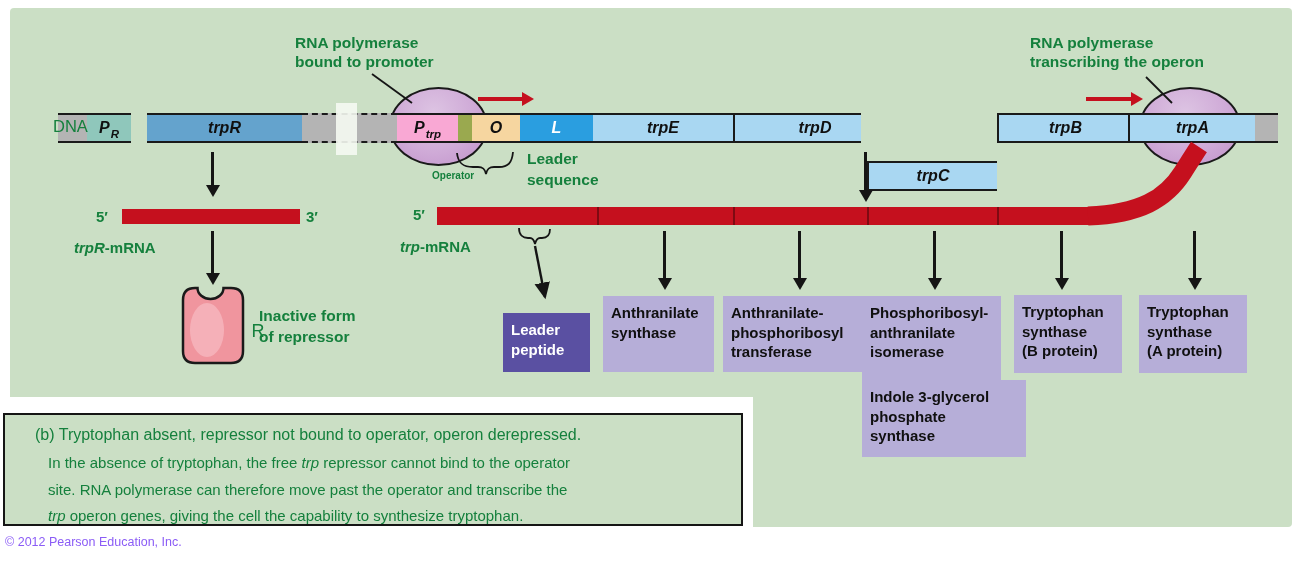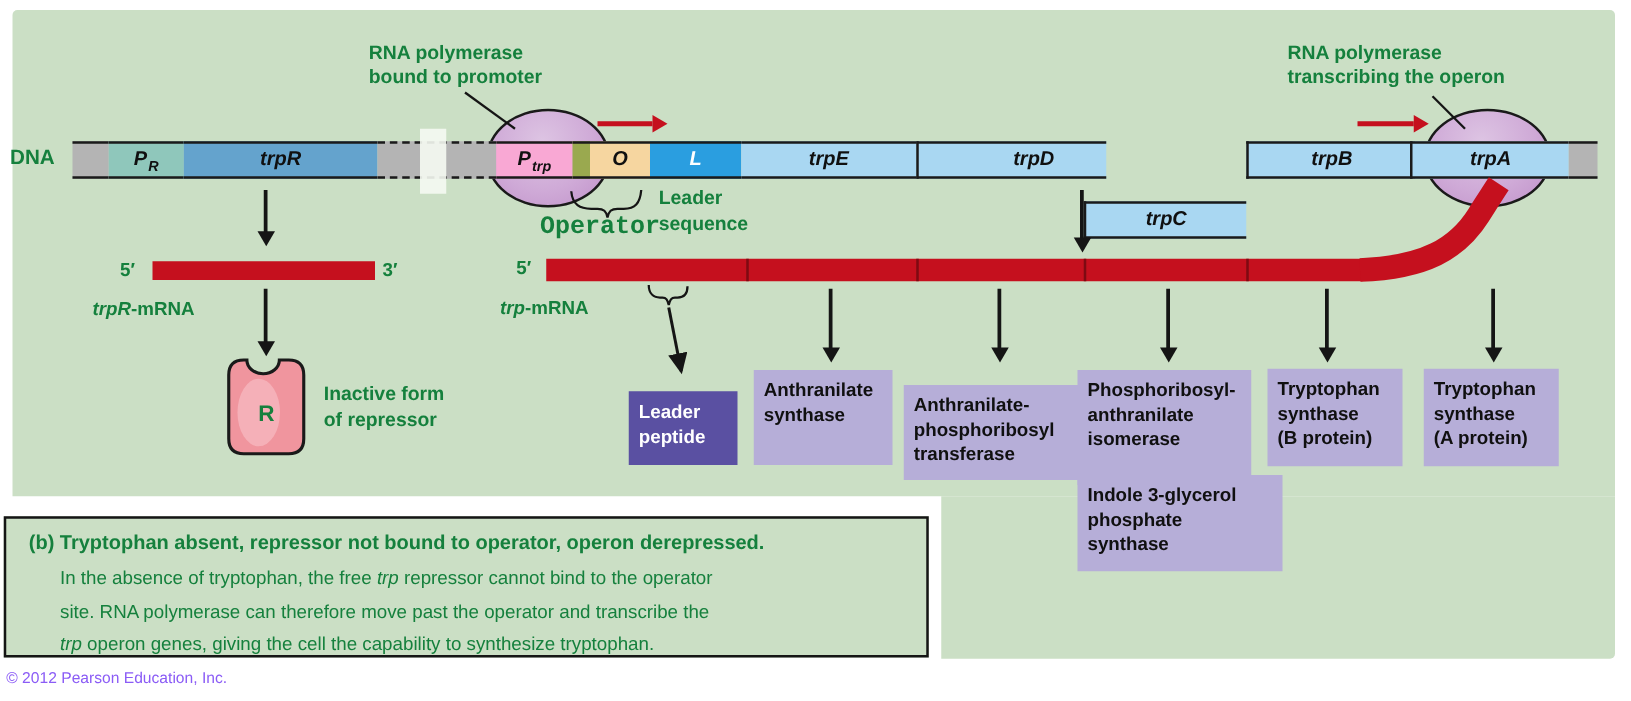--- a/index.html
+++ b/index.html
@@ -26,66 +26,66 @@
   
   .varrow{width:3px;background:#151515;}
   .varrow::after{content:"";position:absolute;left:50%;transform:translateX(-50%);bottom:-11px;
     width:0;height:0;border-left:7px solid transparent;border-right:7px solid transparent;border-top:12px solid #151515;}
   
   .harrow{height:4px;background:#c5101e;}
   .harrow::after{content:"";position:absolute;right:-12px;top:50%;transform:translateY(-50%);
     width:0;height:0;border-top:7px solid transparent;border-bottom:7px solid transparent;border-left:12px solid #c5101e;}
   
   .t{color:#15803d;white-space:nowrap;}
-  .b{font-weight:bold;}
+  .b{font-weight:normal;margin-left:45px;}
   .hlabel{font-weight:bold;font-size:15.5px;line-height:19px;}
   .small-t{font-size:15px;font-weight:bold;}
   
   .pbox{background:#b6aed8;color:#101010;font-weight:bold;font-size:15px;line-height:19.5px;
         padding:7px 8px;box-sizing:border-box;}
   .pbox-dark{background:#5a50a2;color:#ffffff;}
   
   .capbox{left:3px;top:413px;width:740px;height:113px;background:#cbdfc5;border:2.5px solid #151515;box-sizing:border-box;}
-  .cap-h{font-weight:bold;font-size:16px;}
+  .cap-h{font-weight:normal;font-size:16px;margin-left:12px;}
   .cap-l{font-size:15px;}
   .footer-t{font-size:12.5px;color:#8b5cf6;}
 </style>
 </head>
 <body>
 
 <div class="stage">
 
   <div class="abs panel-top"></div>
   <div class="abs panel-bottom"></div>
 
   <div class="abs ellipse" style="left:389px;top:87px;width:99px;height:79px;"></div>
   <div class="abs ellipse" style="left:1139px;top:87px;width:102px;height:79px;"></div>
 
   <div class="abs seg" style="left:58px;width:29px;background:#b4b4b4;"></div>
-  <div class="abs seg" style="left:87px;width:60px;background:#8fc7bb;">
+  <div class="abs seg" style="left:87px;width:44px;background:#8fc7bb;">
       <span><span>P</span><span class="psub">R</span></span>
     </div>
   <div class="abs seg" style="left:147px;width:155px;background:#64a3cd;">
       <span>trpR</span>
     </div>
   <div class="abs seg seg-gap" style="left:302px;width:95px;background:#b4b4b4;"></div>
   <div class="abs seg" style="left:397px;width:61px;background:#f9a8d4;">
       <span><span>P</span><span class="psub">trp</span></span>
     </div>
   <div class="abs seg" style="left:458px;width:14px;background:#9aa94f;"></div>
   <div class="abs seg" style="left:472px;width:48px;background:#f6d6a0;">
       <span>O</span>
     </div>
   <div class="abs seg" style="left:520px;width:73px;background:#2a9ee0;color:#fff;">
       <span>L</span>
     </div>
   <div class="abs seg" style="left:593px;width:140px;background:#a9d7f2;">
       <span>trpE</span>
     </div>
-  <div class="abs seg divL" style="left:733px;width:152px;background:#a9d7f2;padding-left:34px;">
+  <div class="abs seg divL" style="left:733px;width:128px;background:#a9d7f2;padding-left:34px;">
       <span>trpD</span>
     </div>
   <div class="abs seg divL" style="left:867px;width:130px;background:#a9d7f2;margin-top:48px;">
       <span>trpC</span>
     </div>
   <div class="abs seg divL" style="left:997px;width:135px;background:#a9d7f2;">
       <span>trpB</span>
     </div>
   <div class="abs seg divL" style="left:1128px;width:127px;background:#a9d7f2;">
       <span>trpA</span>
@@ -134,21 +134,21 @@
 
   <div class="abs t hlabel" style="left:295px;top:33px;">
     <div>RNA polymerase</div>
     <div>bound to promoter</div>
   </div>
   <div class="abs t hlabel" style="left:1030px;top:33px;">
     <div>RNA polymerase</div>
     <div>transcribing the operon</div>
   </div>
 
-  <div class="abs t small-t" style="left:432px;top:170px;font-size:20px;font-family:Liberation Mono, monospace;">Operator</div>
+  <div class="abs t small-t" style="left:432px;top:170px;font-size:10px;">Operator</div>
   <div class="abs t small-t" style="left:527px;top:148px;font-size:15.5px;line-height:21px;">
     <div>Leader</div>
     <div>sequence</div>
   </div>
 
   <div class="abs t small-t" style="left:96px;top:208px;">5′</div>
   <div class="abs t small-t" style="left:306px;top:208px;">3′</div>
   <div class="abs t small-t" style="left:74px;top:239px;"><i>trpR</i><span>-mRNA</span></div>
 
   <div class="abs t small-t" style="left:413px;top:206px;">5′</div>
@@ -161,21 +161,21 @@
   </div>
 
   <div class="abs pbox pbox-dark" style="left:503px;top:313px;width:87px;height:59px;">
     <div>Leader</div>
     <div>peptide</div>
   </div>
   <div class="abs pbox" style="left:603px;top:296px;width:111px;height:76px;">
     <div>Anthranilate</div>
     <div>synthase</div>
   </div>
-  <div class="abs pbox" style="left:723px;top:308px;width:154px;height:76px;">
+  <div class="abs pbox" style="left:723px;top:296px;width:154px;height:76px;">
     <div>Anthranilate-</div>
     <div>phosphoribosyl</div>
     <div>transferase</div>
   </div>
   <div class="abs pbox" style="left:862px;top:296px;width:139px;height:92px;">
     <div>Phosphoribosyl-</div>
     <div>anthranilate</div>
     <div>isomerase</div>
   </div>
   <div class="abs pbox" style="left:862px;top:380px;width:164px;height:77px;">

